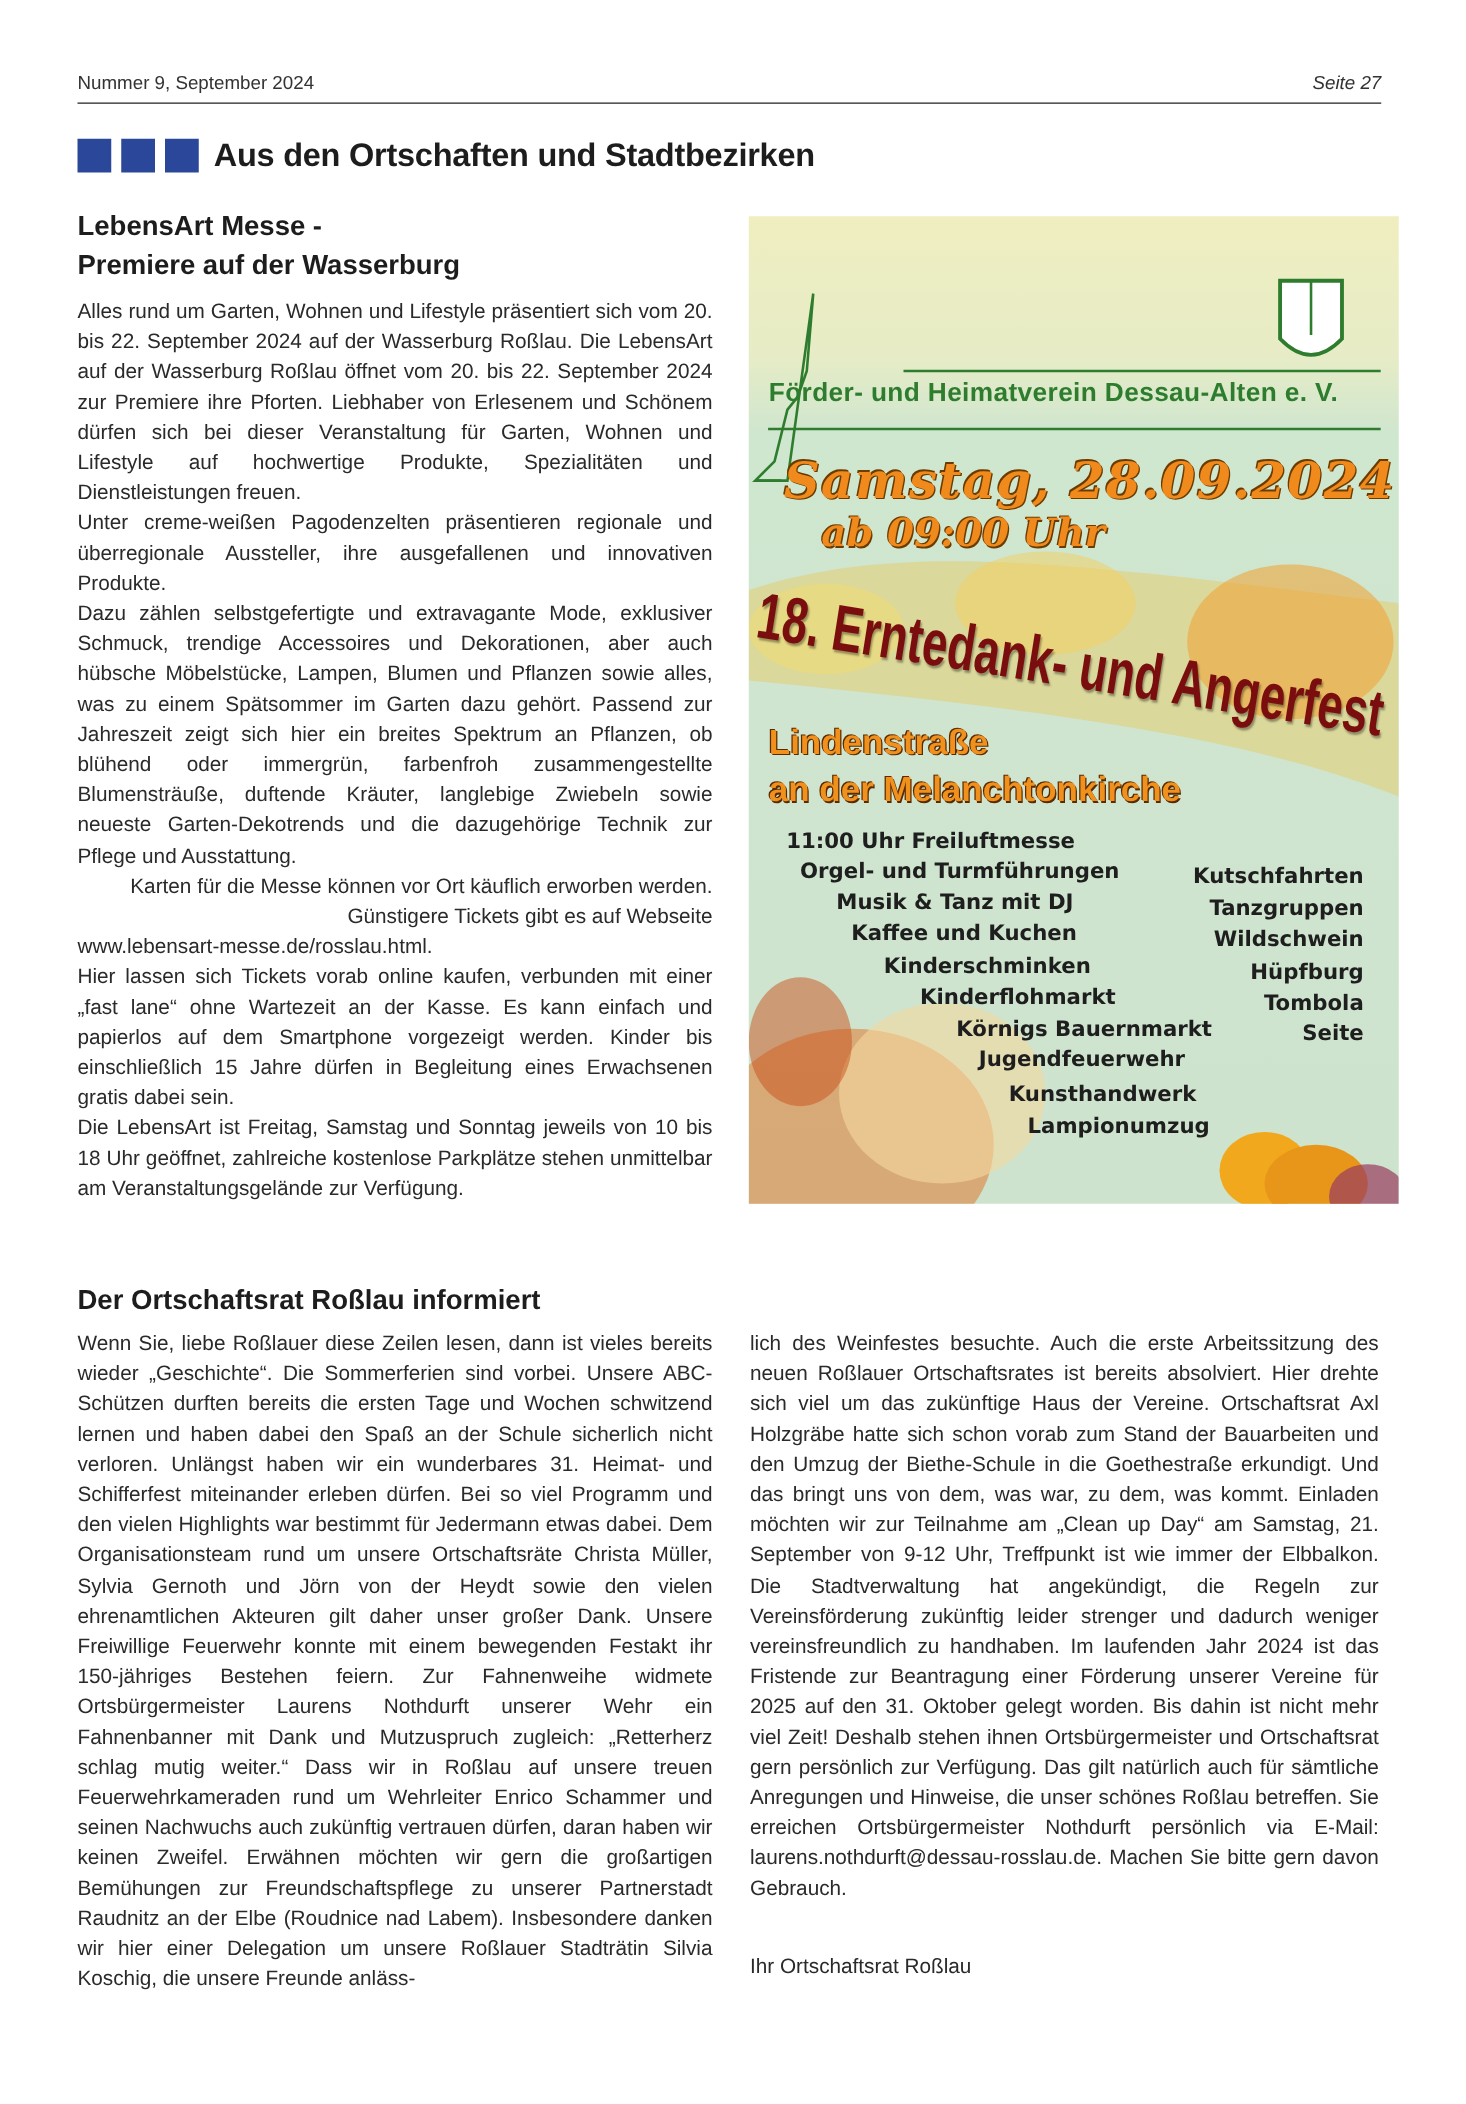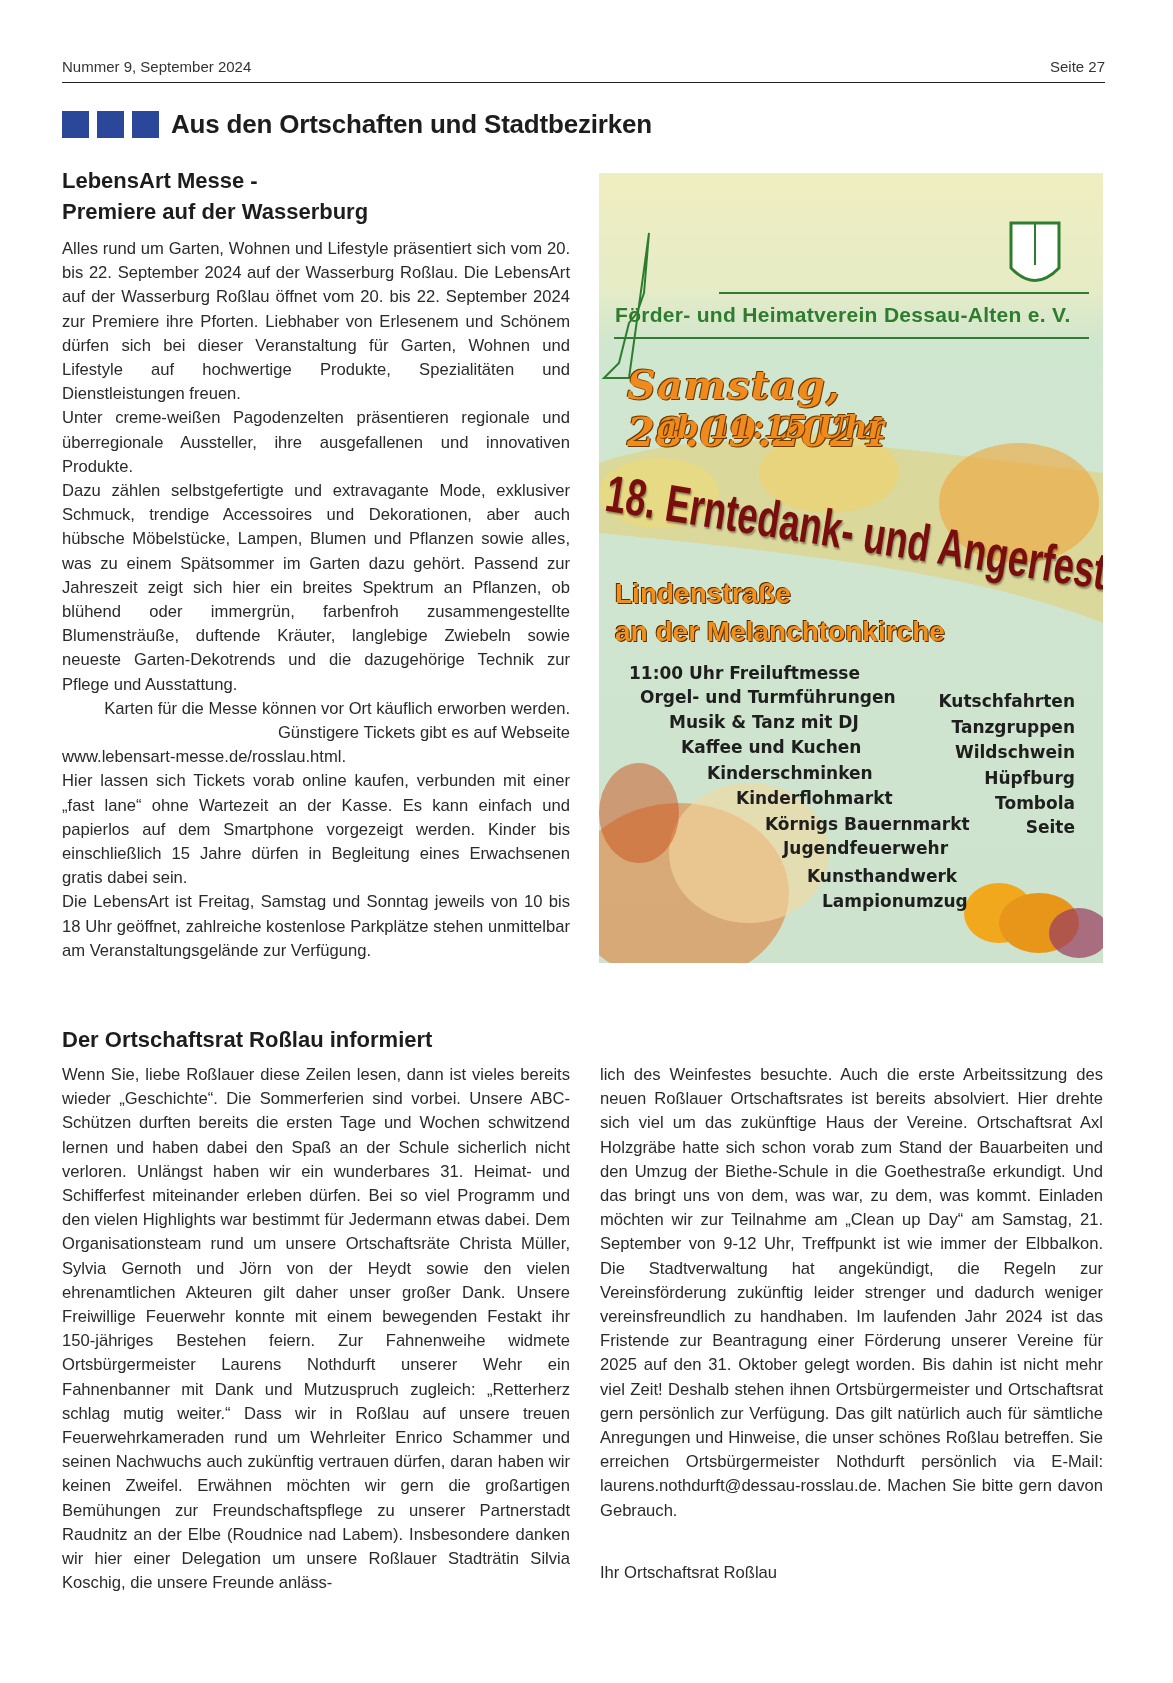--- a/index.html
+++ b/index.html
@@ -1,28 +1,28 @@
 <!DOCTYPE html>
 <html><head>
 <meta charset="utf-8">
 <style>
   html,body{margin:0;padding:0;background:#fff;}
   body{width:1173px;height:1683px;position:relative;font-family:"Liberation Sans",sans-serif;color:#222;overflow:hidden;}
   .hdr{position:absolute;left:62px;top:56px;width:1043px;height:26px;border-bottom:1.5px solid #222;}
   .hdr .l{position:absolute;left:0;top:2px;font-size:15px;color:#333;}
-  .hdr .r{position:absolute;right:0;top:2px;font-size:15px;color:#333;}
+  .hdr .r{position:absolute;right:0;top:2px;font-size:15px;color:#333;font-style:italic;}
   .section{position:absolute;left:62px;top:108px;height:32px;display:flex;align-items:center;}
   .sq{width:27px;height:27px;background:#2b4799;margin-right:8px;}
   .section h1{margin:0 0 0 4px;font-size:26px;font-weight:bold;color:#1d1d1d;letter-spacing:-0.2px;text-align:center;}
   .art1-title{position:absolute;left:62px;top:165px;width:510px;font-size:22px;font-weight:bold;line-height:31px;color:#1d1d1d;}
   .col{position:absolute;font-size:16.6px;line-height:24.2px;color:#2a2a2a;text-align:justify;}
   .col p{margin:0;}
   .c1{left:62px;top:237px;width:508px;}
   .poster{position:absolute;left:599px;top:173px;width:504px;height:790px;overflow:hidden;
-    background:linear-gradient(180deg,#efeec0 0%,#e7ecc6 14%,#cfe6cf 22%,#cfe5cf 50%,#cde3cd 100%);}
+    background:linear-gradient(180deg,#efeec0 0%,#e7ecc6 14%,#cfe6cf 22%,#cfe5cf 50%,#cde3cd 100%);padding-left:16px;}
   .leaves{position:absolute;inset:0;}
   .poster .org{position:absolute;left:16px;top:130px;font-size:21px;font-weight:bold;color:#2e7d2e;letter-spacing:0.3px;}
   .poster .date{position:absolute;left:28px;top:188px;font-family:"DejaVu Serif",serif;font-style:italic;font-weight:bold;font-size:40px;color:#f08a1c;text-shadow:1px 1px 0 #6b3b00,-1px -1px 0 #6b3b00;letter-spacing:1px;}
   .poster .time{position:absolute;left:58px;top:236px;font-family:"DejaVu Serif",serif;font-style:italic;font-weight:bold;font-size:31px;color:#f08a1c;text-shadow:1px 1px 0 #6b3b00,-1px -1px 0 #6b3b00;}
   .poster .fest{position:absolute;left:12px;top:290px;font-family:"Liberation Sans",sans-serif;font-weight:bold;font-size:52px;color:#7a0d0d;transform:rotate(9deg) scaleX(0.7);transform-origin:left top;white-space:nowrap;text-shadow:2px 2px 2px rgba(0,0,0,.35);}
   .poster .loc1,.poster .loc2{position:absolute;left:16px;font-weight:bold;font-size:28px;color:#f0901d;text-shadow:1px 1px 0 #5a2a00,-1px -1px 0 #5a2a00;}
   .poster .loc1{top:405px;} .poster .loc2{top:443px;}
   .prog{position:absolute;font-family:"DejaVu Sans",sans-serif;font-weight:bold;font-size:17px;color:#1e1e1e;white-space:nowrap;}
   .art2-title{position:absolute;left:62px;top:1027px;font-size:22px;font-weight:bold;color:#1d1d1d;}
   .c2{left:62px;top:1063px;width:508px;}
@@ -73,21 +73,21 @@
     <ellipse cx="480" cy="760" rx="30" ry="25" fill="#9a3b60" opacity="0.7"></ellipse>
     <polygon points="50,60 45,120 38,140 30,150 20,190 5,205 30,205" fill="none" stroke="#2e7d2e" stroke-width="2"></polygon>
     <line x1="5" y1="205" x2="25" y2="205" stroke="#2e7d2e" stroke-width="2"></line>
     <line x1="120" y1="120" x2="490" y2="120" stroke="#2e7d2e" stroke-width="2"></line>
     <line x1="15" y1="165" x2="490" y2="165" stroke="#2e7d2e" stroke-width="2"></line>
     <path d="M412 50 L460 50 L460 95 Q436 120 412 95 Z" fill="#fff" stroke="#2e7d2e" stroke-width="3"></path>
     <line x1="436" y1="50" x2="436" y2="92" stroke="#2e7d2e" stroke-width="2"></line>
   </svg>
   <div class="org">Förder- und Heimatverein Dessau-Alten e. V.</div>
   <div class="date">Samstag, 28.09.2024</div>
-  <div class="time">ab 11:15 Uhr</div>
+  <div class="time">ab 09:00 Uhr</div>
   <div class="fest">18. Erntedank- und Angerfest</div>
   <div class="loc1">Lindenstraße</div>
   <div class="loc2">an der Melanchtonkirche</div>
 
   <div class="prog" style="left:30px;top:490px">11:00 Uhr Freiluftmesse</div>
   <div class="prog" style="left:41px;top:514px">Orgel- und Turmführungen</div>
   <div class="prog" style="left:70px;top:539px">Musik &amp; Tanz mit DJ</div>
   <div class="prog" style="left:82px;top:564px">Kaffee und Kuchen</div>
   <div class="prog" style="left:108px;top:590px">Kinderschminken</div>
   <div class="prog" style="left:137px;top:615px">Kinderflohmarkt</div>

